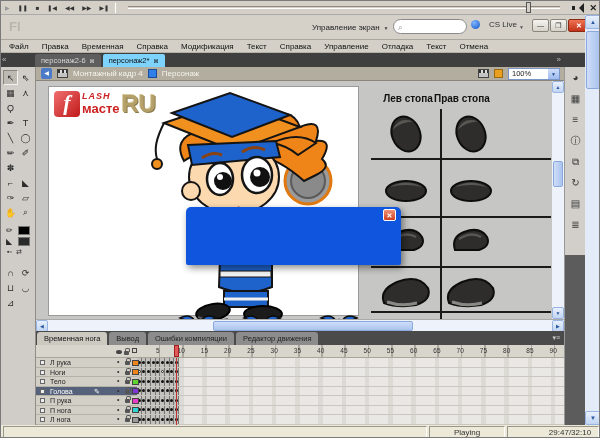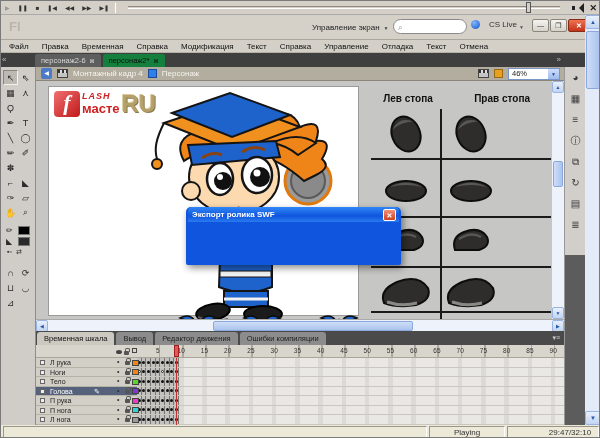--- a/index.html
+++ b/index.html
@@ -61,21 +61,21 @@
   .flash-menubar { position:absolute; left:0; top:25px; width:584px; height:13px; background:#d4d0c8;
                    display:flex; align-items:center; gap:13px; padding-left:8px; border-bottom:1px solid #b6b2a8; }
   .menu-item { font-size:8px; color:#111; cursor:pointer; white-space:nowrap; }
 
   .doctab-row { position:absolute; left:0; top:38px; width:584px; height:14px; background:#3f3f3f; }
   .collapse-l { position:absolute; left:1px; top:2px; font-size:8px; color:#bbb; cursor:pointer; }
   .collapse-r { position:absolute; right:24px; top:2px; font-size:8px; color:#bbb; cursor:pointer; }
   .dtabs { position:absolute; left:34px; top:1px; display:flex; gap:2px; height:13px; }
   .dtab { display:flex; align-items:center; gap:4px; padding:0 6px; font-size:7.5px; background:#5e5e5e;
           color:#d8d8d8; cursor:pointer; border-radius:2px 2px 0 0; }
-  .dtab.active { background:#15803d; color:#111; }
+  .dtab.active { background:#7dd3fc; color:#111; }
   .dtab .x { font-size:6px; }
 
   
   .tool-panel { position:absolute; left:0; top:52px; width:35px; height:358px; background:#d0cdc8;
                 border-right:1px solid #918d84; }
   .tgrid { display:grid; grid-template-columns:15px 15px; justify-content:center; padding-top:3px; }
   .tcell { width:15px; height:15px; display:flex; align-items:center; justify-content:center; font-size:9px;
            color:#2c2c2c; cursor:pointer; }
   .tcell.pressed { background:#bdbab4; border:1px solid; border-color:#8a867e #f4f2ee #f4f2ee #8a867e; }
   .tsep { height:5px; }
@@ -323,21 +323,21 @@
     <div class="edit-bar">
       <div class="backbtn">◀</div>
       <span class="clapper"></span>
       <span>Монтажный кадр 4</span>
       <span class="symicon"></span>
       <span>Персонаж</span>
       <div class="eb-right">
         <span class="clapper"></span>
         <span class="symicon orange"></span>
         <div class="zoombox">
-          <span>46%</span>
+          <span>100%</span>
           <span class="dd">▼</span>
         </div>
       </div>
     </div>
 
     <div class="stage-area">
       <div class="stage-white"></div>
 
       <div class="fm-logo">
         <div class="fm-f">f</div>
@@ -374,21 +374,21 @@
         <rect x="188" y="210" width="44" height="16" fill="#1e63cc" stroke="#141414" stroke-width="2"></rect>
         <path d="M188,218 h44" stroke="#f2f2f2" stroke-width="3"></path>
         <g transform="rotate(-10 177 231)">
             <ellipse cx="177" cy="231" rx="17" ry="8" fill="#1b1b1b" stroke="#000" stroke-width="2"></ellipse>
           </g>
         <ellipse cx="227" cy="233" rx="19" ry="8" fill="#1b1b1b" stroke="#000" stroke-width="2"></ellipse>
         <path d="M162,236 q15,6 30,2 M210,238 q18,5 35,-1" stroke="#555" stroke-width="2" fill="none"></path>
       </svg>
 
       <div class="feet-header" style="left:332px; top:12px; width:80px; text-align:center;">Лев стопа</div>
-      <div class="feet-header" style="left:410px; top:12px; width:84px; text-align:right;">Прав стопа</div>
+      <div class="feet-header" style="left:398px; top:12px; width:84px; text-align:left;">Прав стопа</div>
       <div class="grid-vline" style="left:404px; top:28px; height:210px;"></div>
       <div class="grid-hline" style="left:335px; top:77px; width:180px;"></div>
       <div class="grid-hline" style="left:335px; top:135px; width:180px;"></div>
       <div class="grid-hline" style="left:335px; top:185px; width:180px;"></div>
       <div class="grid-hline" style="left:335px; top:230px; width:180px;"></div>
       <div id="feet-grid">
           <div class="foot" style="left: 342px; top: 31px;"><svg width="56" height="44" viewBox="-28 -22 56 44">
               <g transform="rotate(-22)">
                 <ellipse rx="14" ry="18" fill="#2e2d2b" stroke="#0d0d0c" stroke-width="2"></ellipse>
                 <path d="M-11,-9 Q0,-19 11,-9 Q0,-13 -11,-9 Z" fill="#585753"></path>
@@ -463,24 +463,24 @@
           <div class="dock-icon">ⓘ</div>
           <div class="dock-icon">⧉</div>
           <div class="dock-icon">↻</div>
           <div class="dock-icon">▤</div>
           <div class="dock-icon">≣</div>
         </div>
     </div>
 
     <div class="tl-tabbar" id="tl-tabs">
       <span class="tl-menu">▾≡</span>
-    <div class="tl-tab active">Временная шкала</div>
+    <div class="tl-tab active">Временная нога</div>
         <div class="tl-tab">Вывод</div>
+        <div class="tl-tab">Ошибки компиляции</div>
         <div class="tl-tab">Редактор движения</div>
-        <div class="tl-tab">Ошибки компиляции</div>
       </div>
     <div class="tl-header" id="tl-header">
       <div class="ruler-bg"></div>
       <div class="hdr-eye"></div>
       <span class="lockicon" style="left:88px; top:6px;"></span>
       <div class="hdr-sq"></div>
     <span class="ruler-num" style="left: 121.925px;">5</span>
         <span class="ruler-num" style="left: 145.175px;">10</span>
         <span class="ruler-num" style="left: 168.425px;">15</span>
         <span class="ruler-num" style="left: 191.675px;">20</span>
@@ -653,23 +653,20 @@
             <span class="lname">Л нога</span>
             <span class="ldot">•</span>
             <span class="lockicon" style="left: 89px; top: 3px;"></span>
             <span class="lswatch" style="background: rgb(155, 155, 155);"></span>
           </div>
         </div>
         <div class="ph-line" style="left: 139.775px;"></div>
       </div>
 
     <div class="xp-dialog">
-      <div class="xp-title">
-        <span>Экспорт ролика SWF</span>
-      </div>
       <div class="xp-x">✕</div>
     </div>
 
   </div>
 
   <div class="outer-vscroll">
     <div class="sbtn" style="top:0;">▲</div>
     <div class="outer-thumb"></div>
     <div class="sbtn" style="bottom:0;">▼</div>
   </div>

